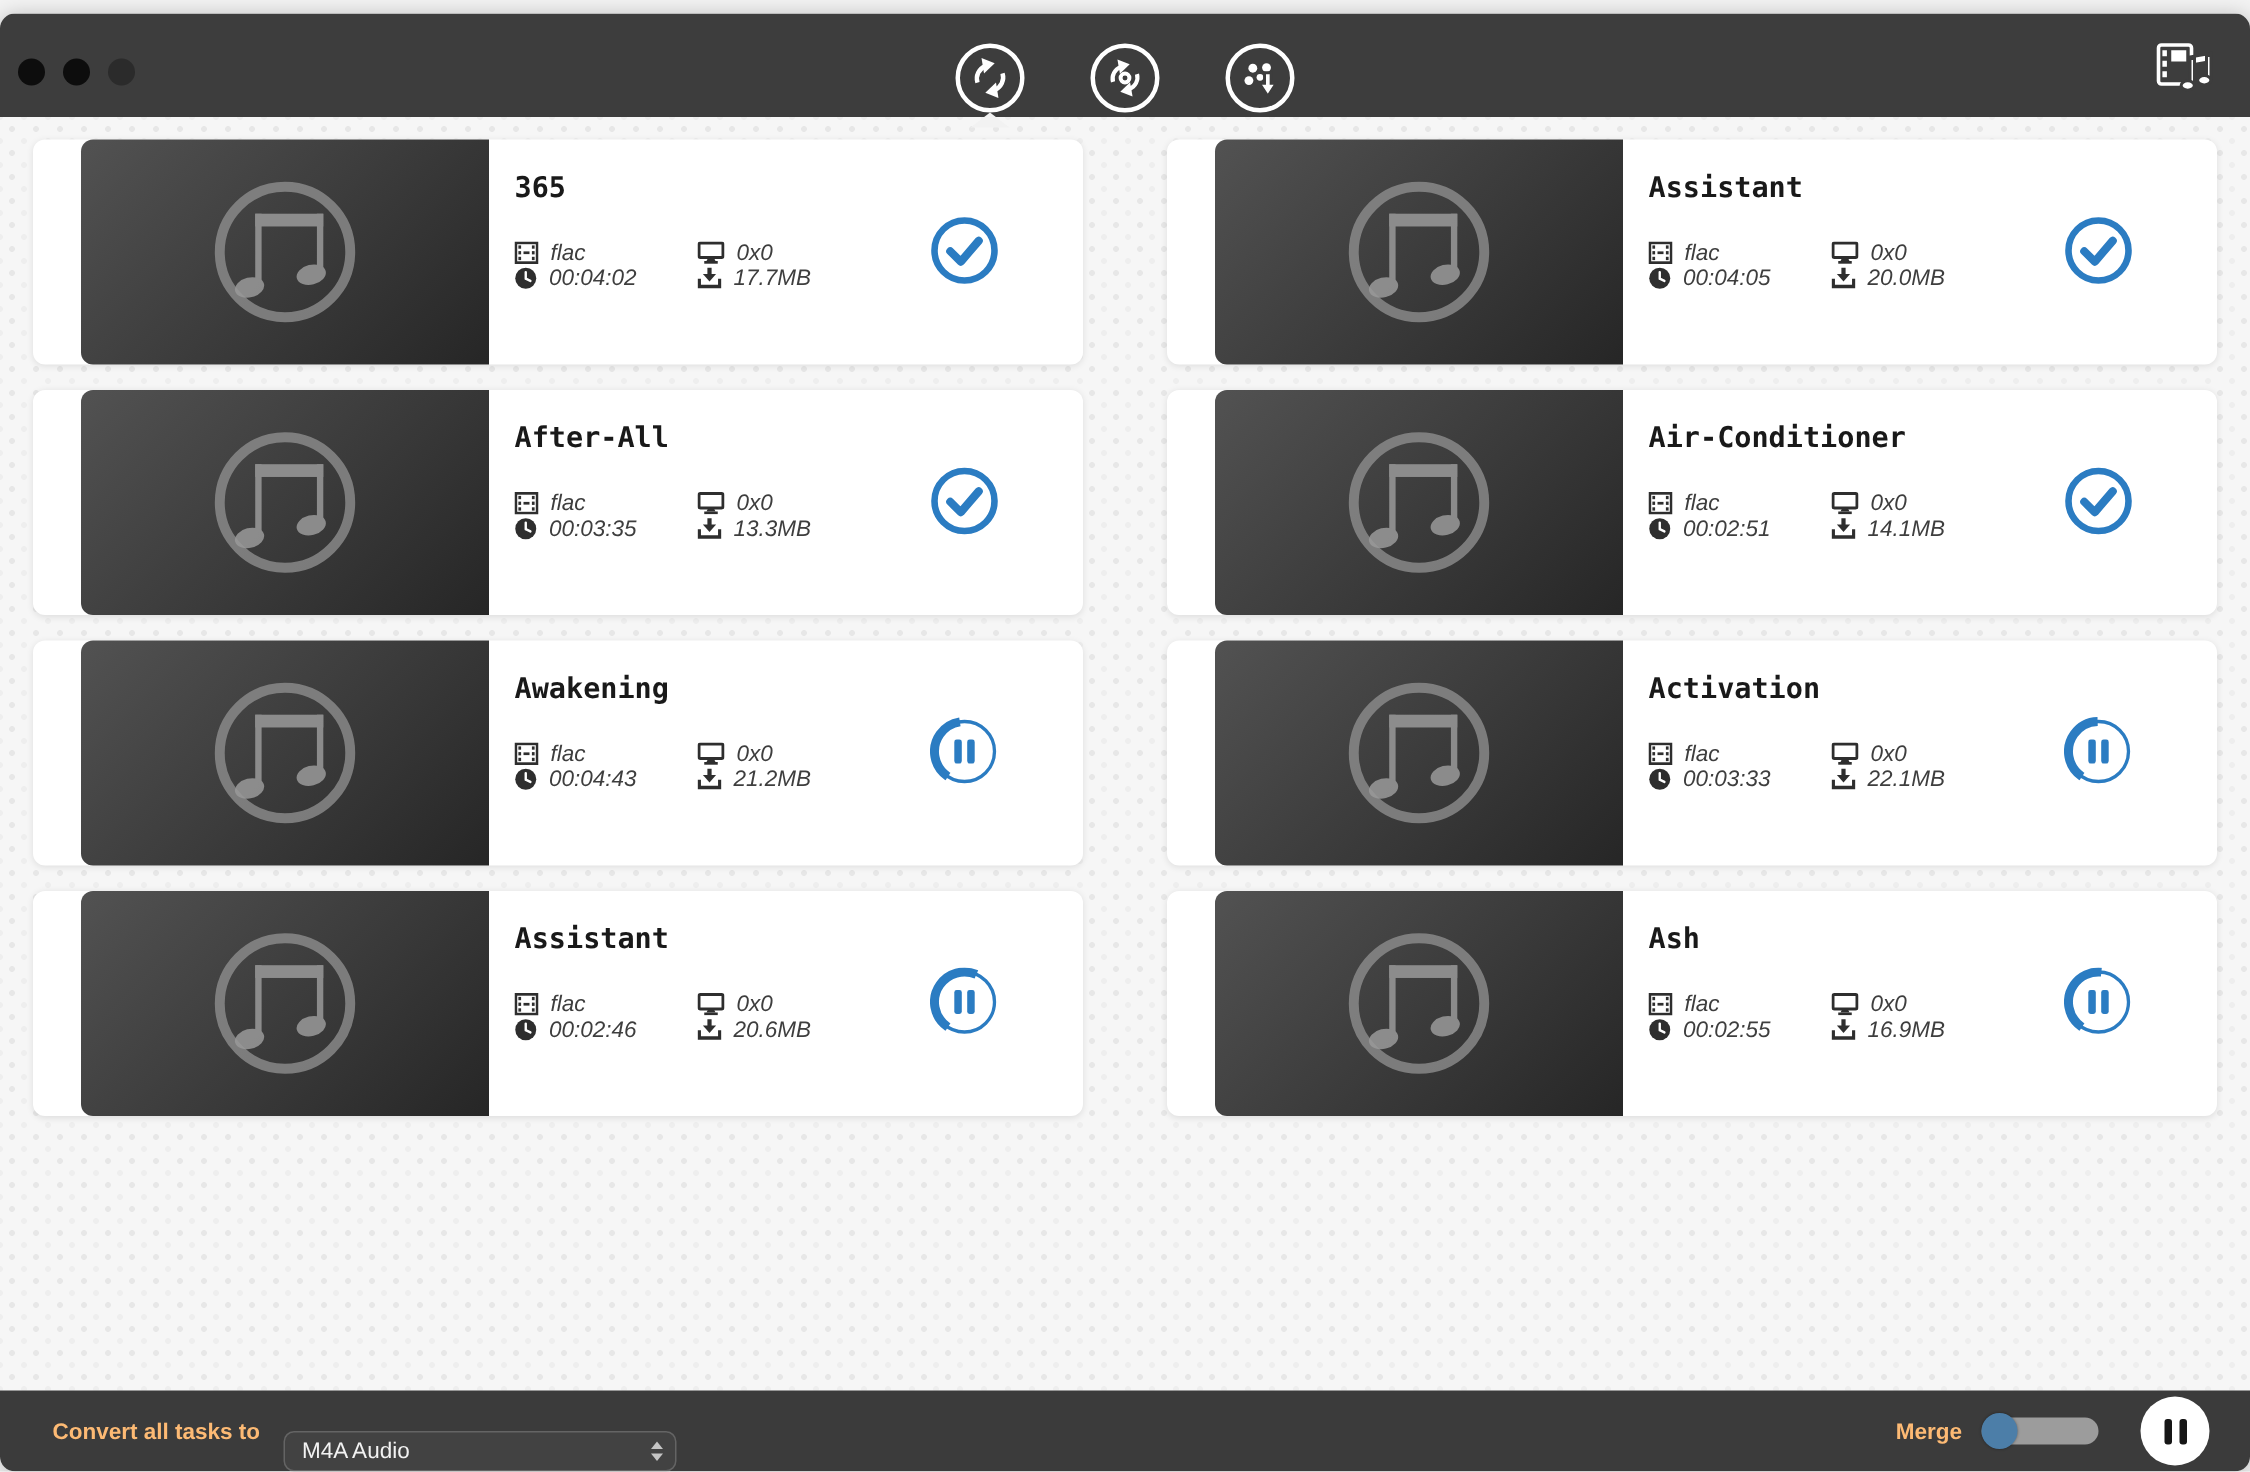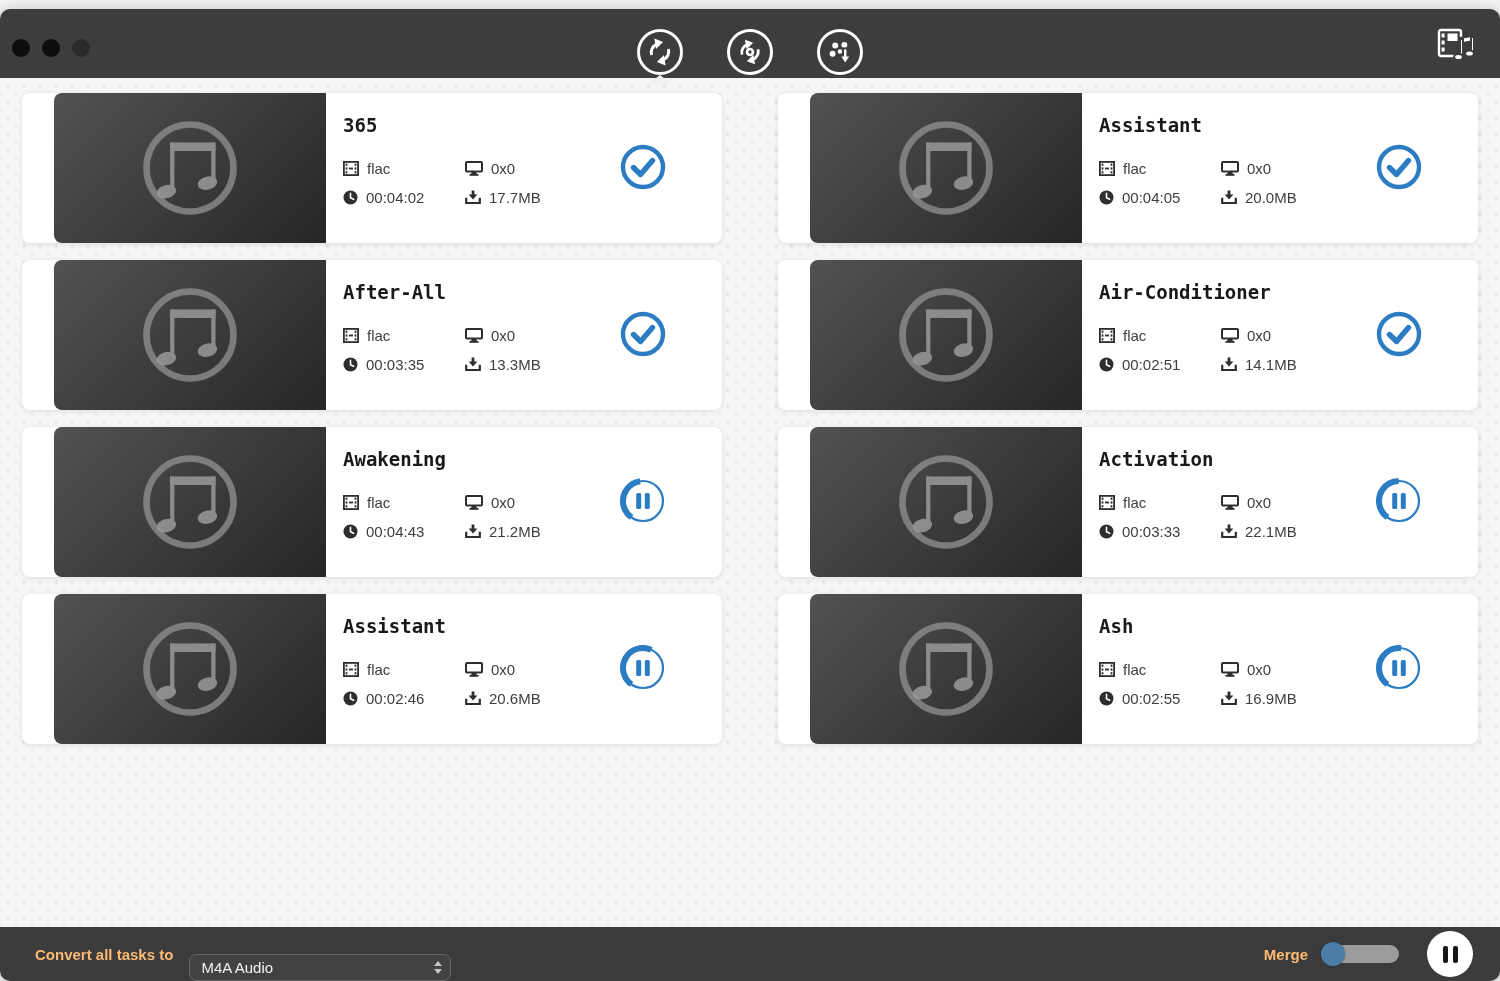--- a/index.html
+++ b/index.html
@@ -69,21 +69,21 @@
     display:flex; align-items:center; justify-content:center;
   }
   .thumb svg{ width:104px; height:104px; }
   .info{ padding:21px 0 0 17px; }
   .title{
     font-family:"DejaVu Sans Mono", monospace;
     font-size:19px; font-weight:bold; color:#191919;
     margin-bottom:24px; white-space:nowrap;
   }
   .meta{
-    display:grid; grid-template-columns:122px auto; row-gap:12px;
+    display:grid; grid-template-columns:122px auto; font-style:italic;
   }
   .mitem{ display:flex; align-items:center; gap:8px; font-size:15px; color:#3e3e3e; }
   .mitem svg{ flex:0 0 auto; }
   .status{
     position:absolute; right:56px; top:51px; width:46px; height:46px; cursor:pointer;
   }
   .status svg{ width:46px; height:46px; display:none; }
   .card.is-done .icon-check{ display:block; }
   .card.is-converting .icon-pause{ display:block; }
 

